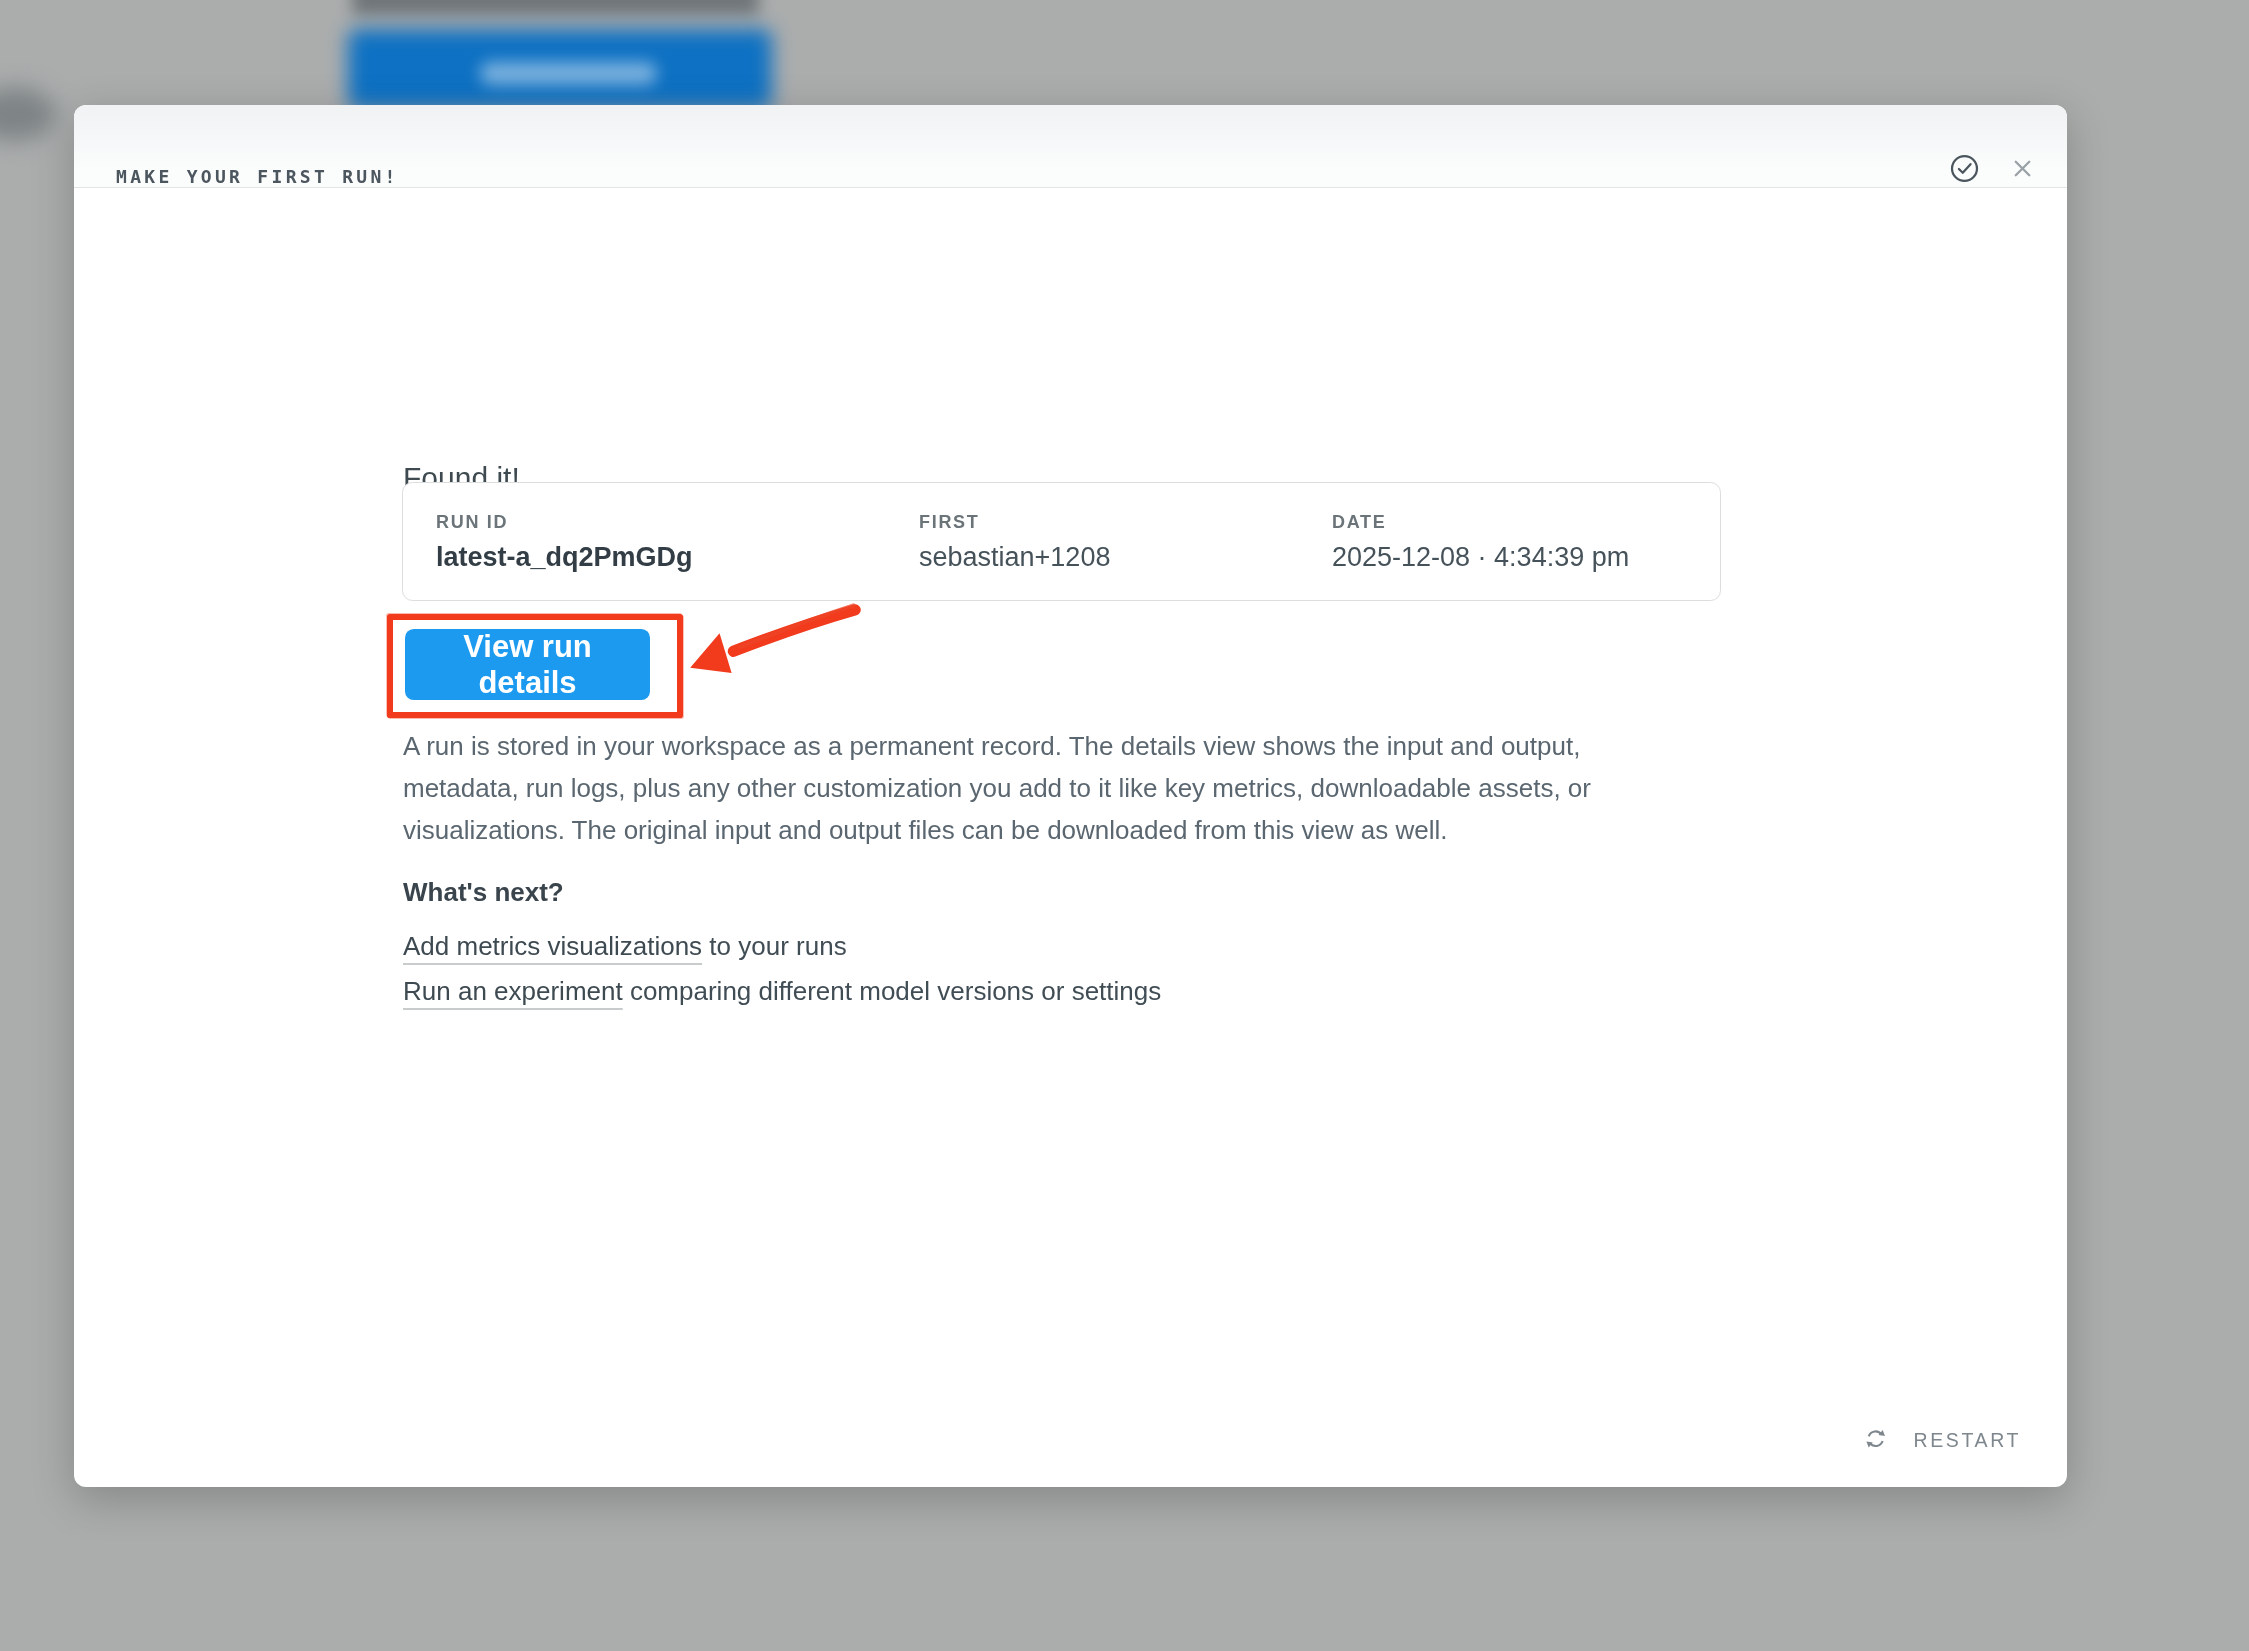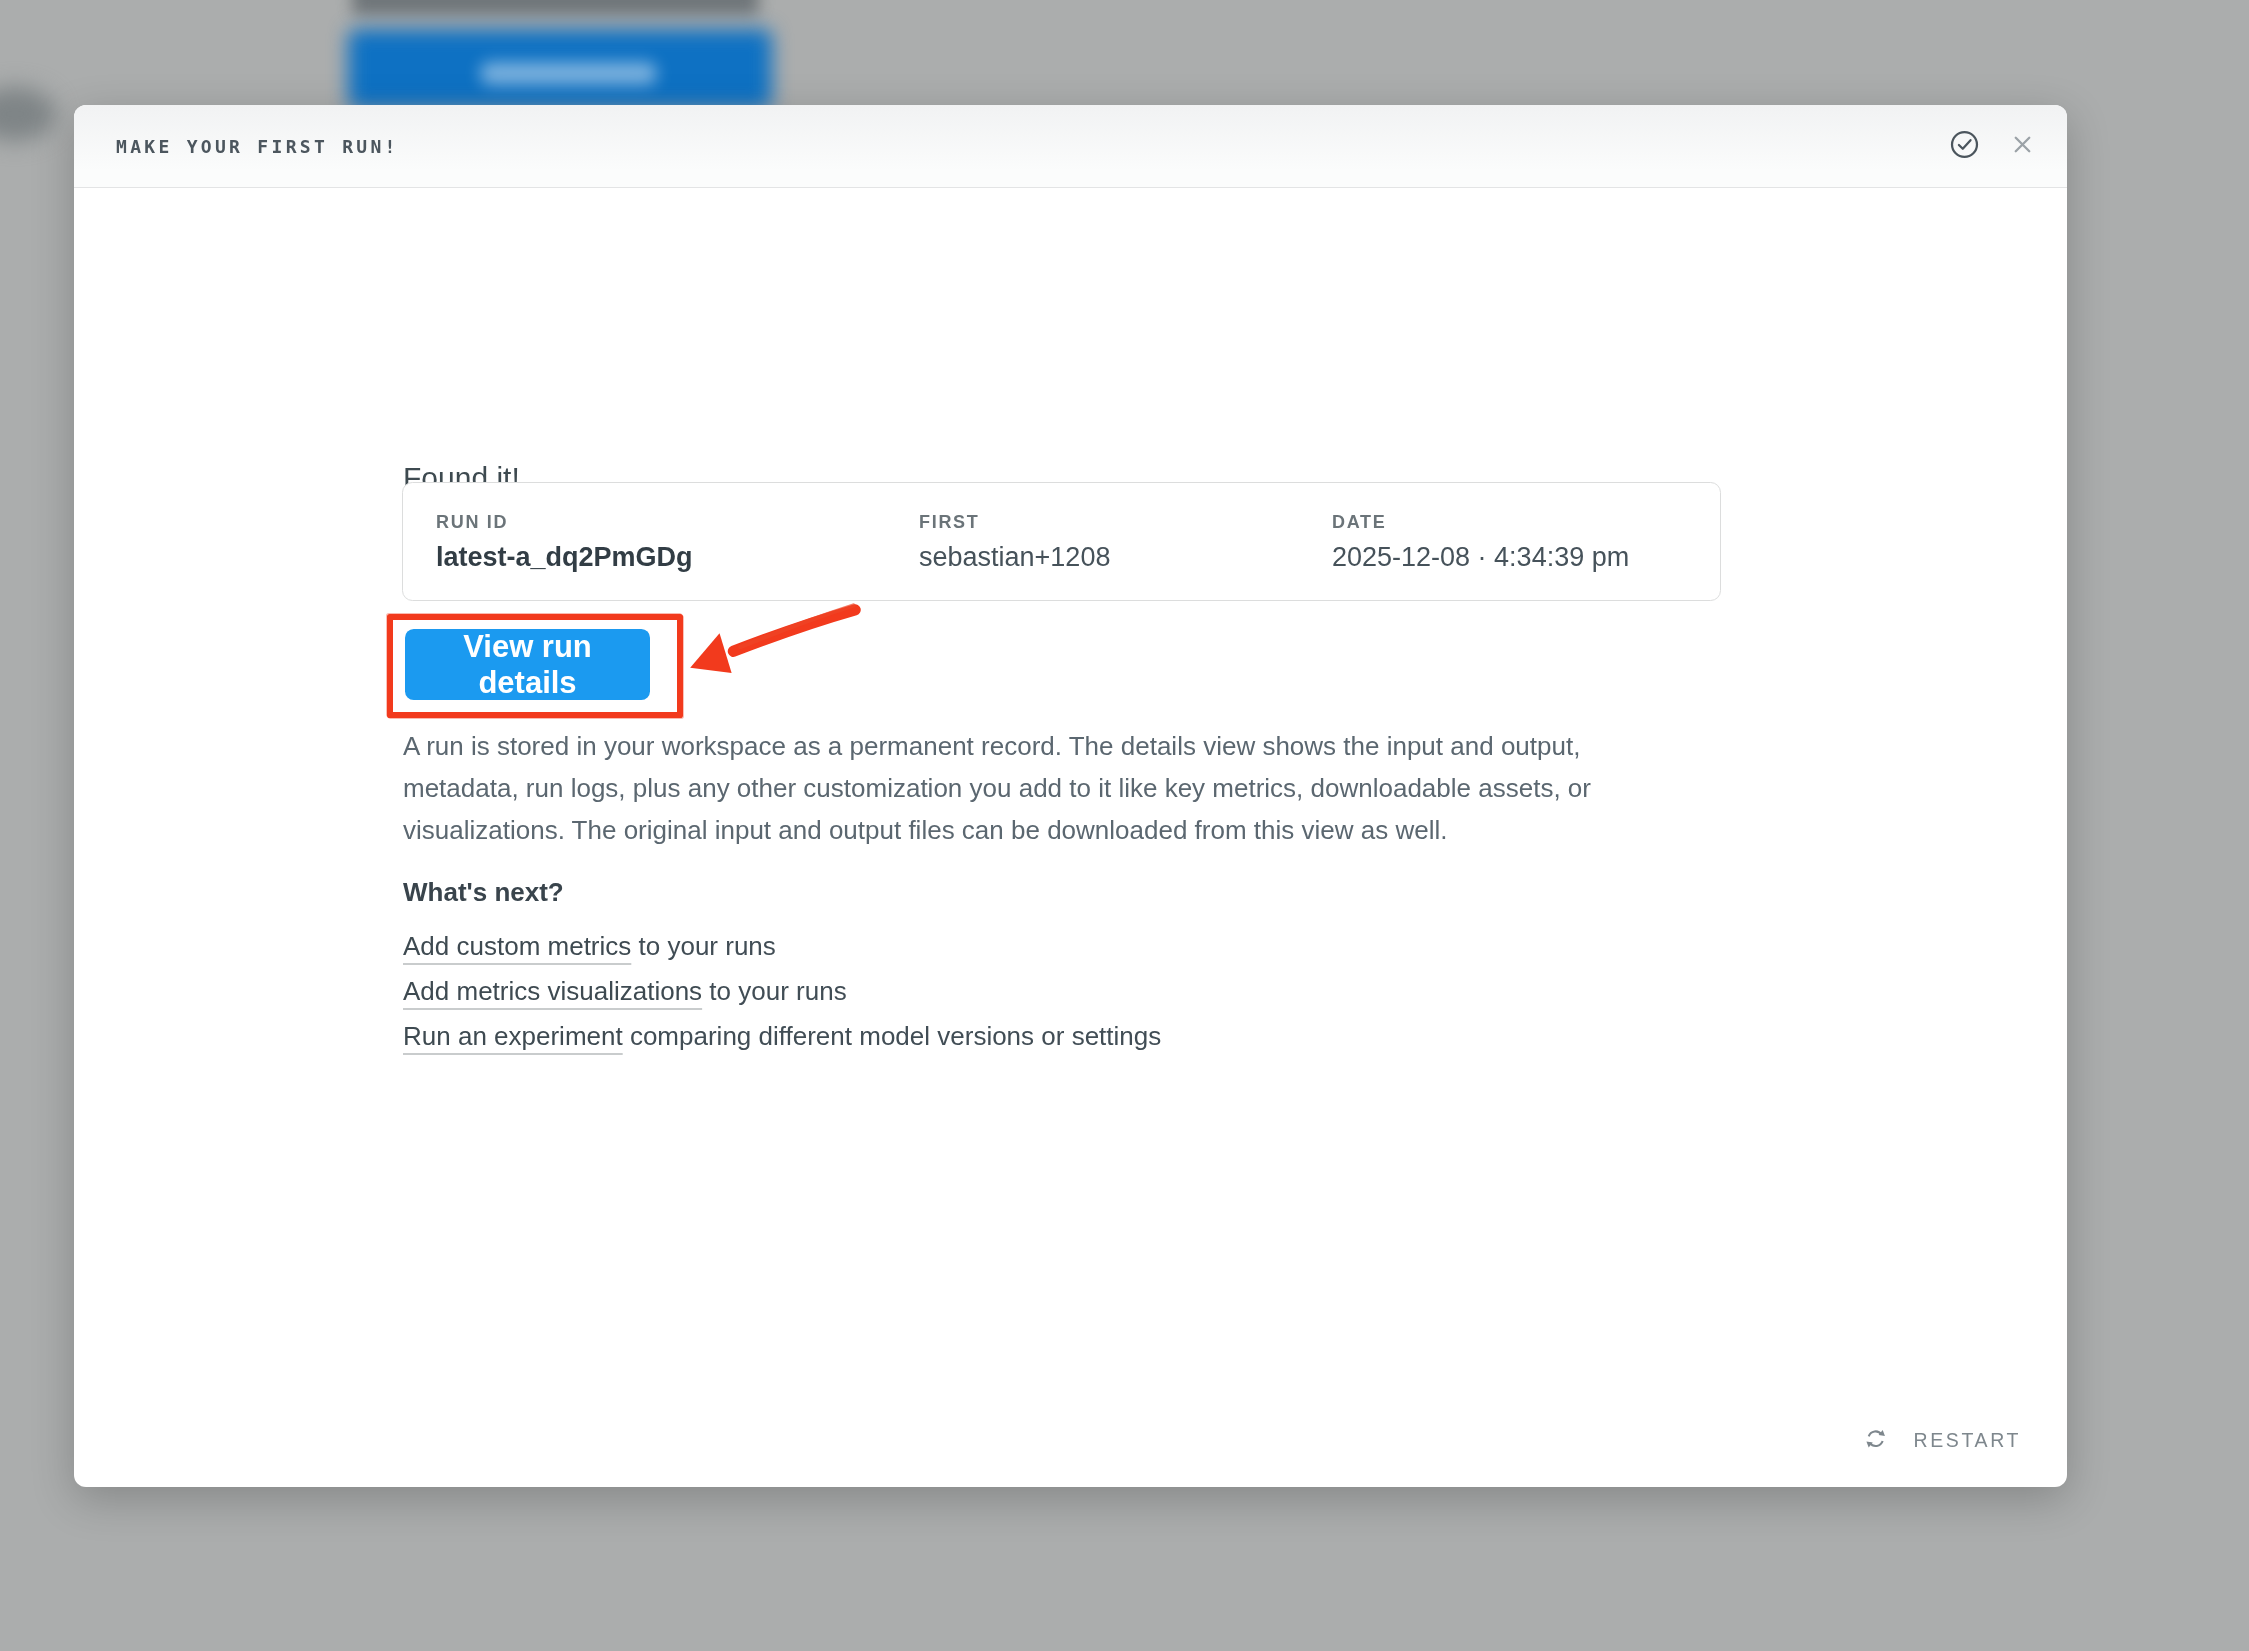--- a/index.html
+++ b/index.html
@@ -32,21 +32,21 @@
   .modal {
     position: absolute; left: 74px; top: 105px; width: 1993px; height: 1382px;
     background: #ffffff; border-radius: 12px;
     box-shadow: 0 12px 43px rgba(0,0,0,.22);
   }
   .modal-header {
     position: absolute; left: 0; top: 0; width: 100%; height: 83px;
     border-radius: 12px 12px 0 0;
     background: linear-gradient(180deg, #f1f2f3 0%, #fbfcfc 80%);
     border-bottom: 1.7px solid #e3e4e5;
-    display: flex; align-items: center;
+    display: flex; align-items: flex-end;
   }
   .modal-title {
     margin-left: 42px;
     font-family: "DejaVu Sans Mono", monospace;
     font-size: 18px; font-weight: 700; letter-spacing: 3.3px;
     color: #4c565e;
   }
   .header-icons {
     margin-left: auto; margin-right: 31px;
     display: flex; align-items: center; gap: 29px;
@@ -183,23 +183,20 @@
         <polygon points="22,90 56,50 70,96" fill="#f23a1d"></polygon>
       </svg>
     </div>
 
     <div class="description">A run is stored in your workspace as a permanent record. The details view shows the input and output, metadata, run logs, plus any other customization you add to it like key metrics, downloadable assets, or visualizations. The original input and output files can be downloaded from this view as well.</div>
 
     <div class="whats-next-heading">What's next?</div>
 
     <div class="next-list">
       <div class="next-item">
-        <span class="next-link">Add custom metrics</span><span> to your runs</span>
-      </div>
-      <div class="next-item">
         <span class="next-link">Add metrics visualizations</span><span> to your runs</span>
       </div>
       <div class="next-item">
         <span class="next-link">Run an experiment</span><span> comparing different model versions or settings</span>
       </div>
     </div>
 
     <button class="restart-button">
       <span>
         <svg width="23.4" height="23.4" viewBox="0 0 27 27" fill="none">

